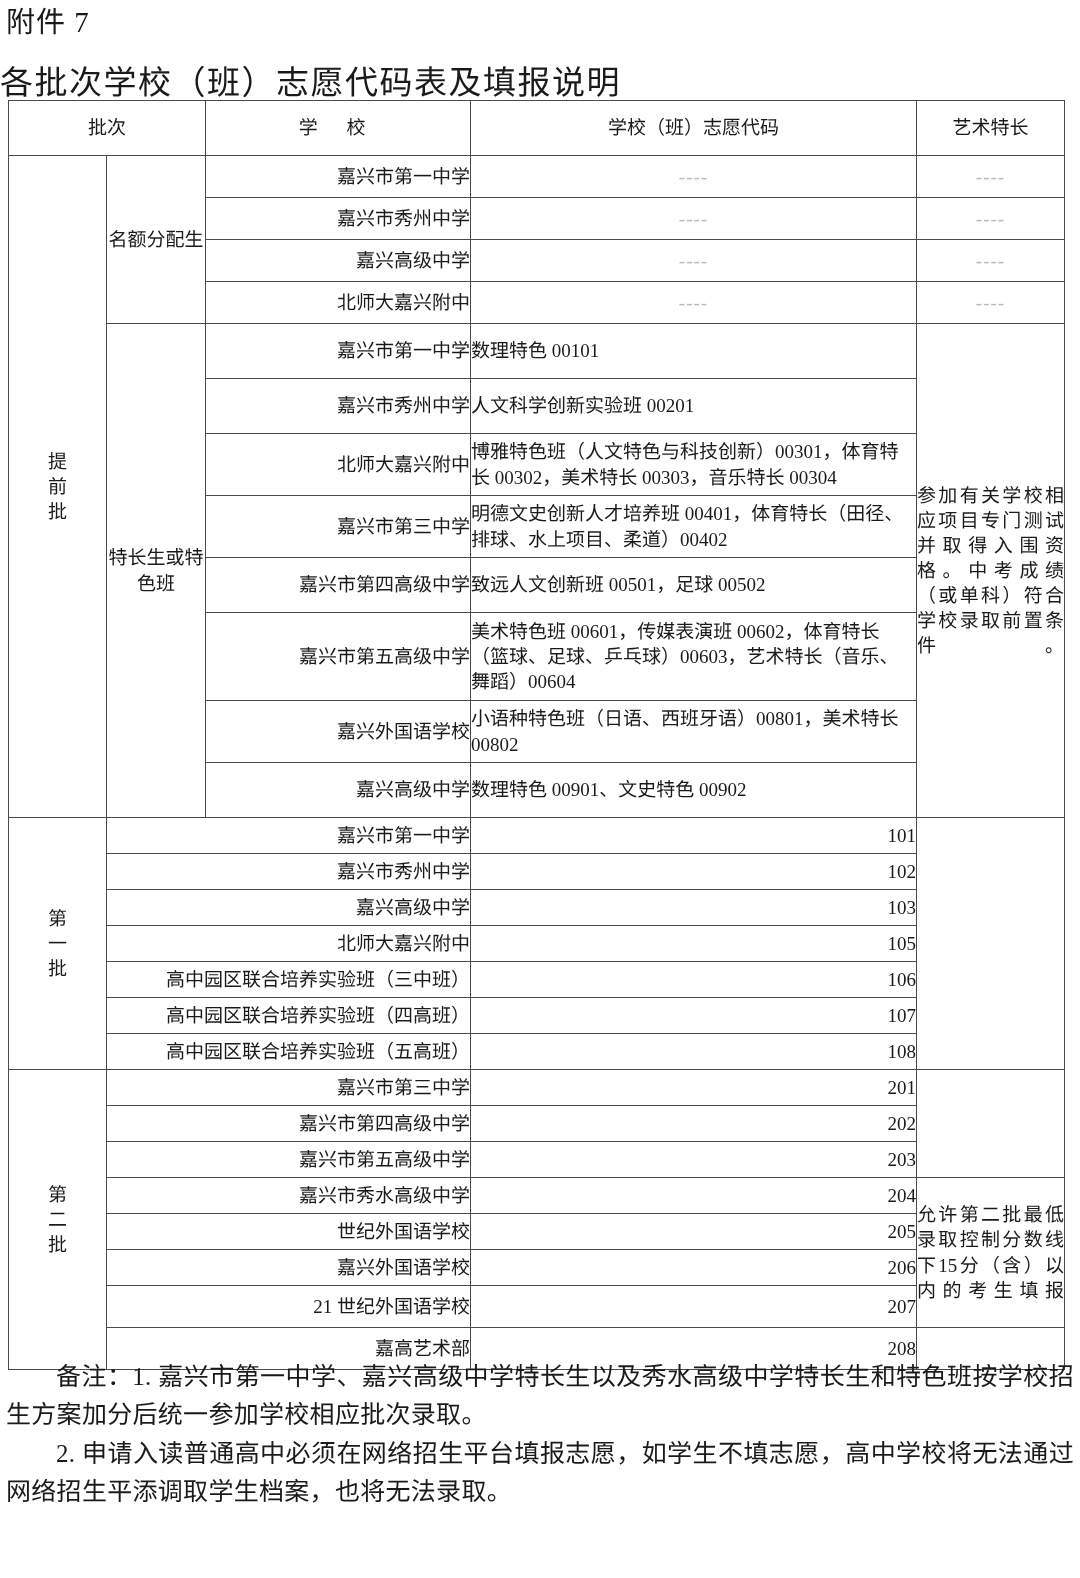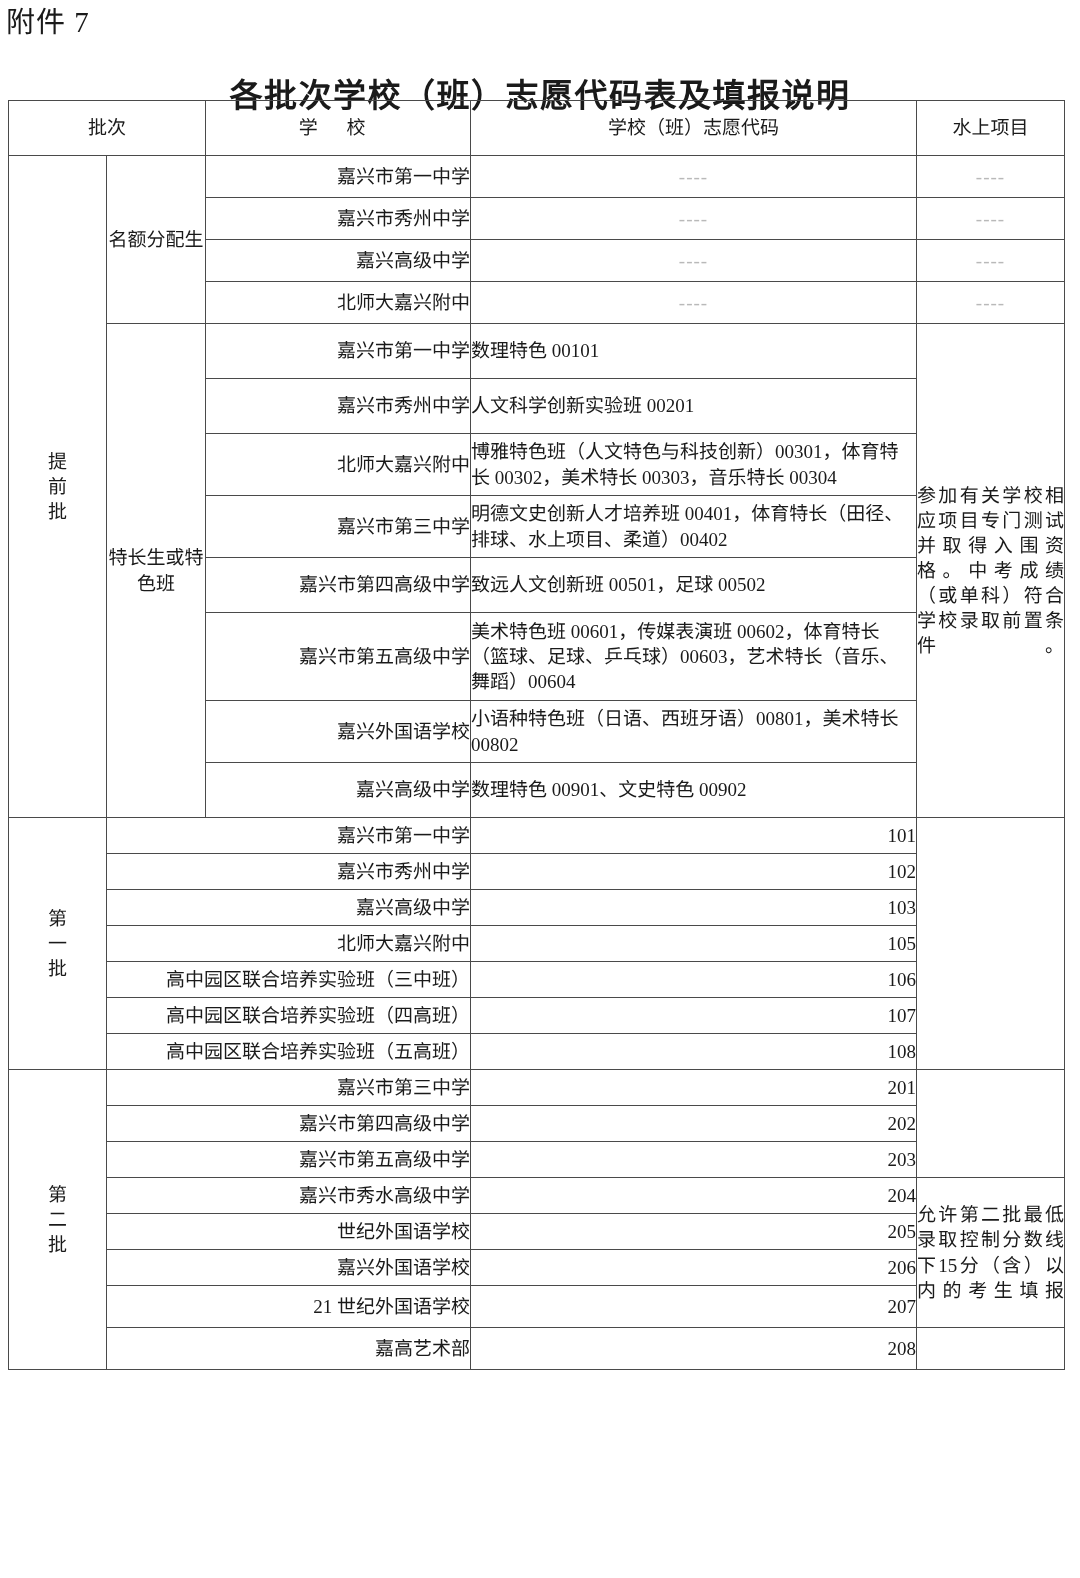--- a/index.html
+++ b/index.html
@@ -31,24 +31,24 @@
     top: 8px;
     font-size: 29px;
     line-height: 1;
     letter-spacing: 1px;
     font-family: "Liberation Serif", "DejaVu Serif", serif;
   }
   .doc-title {
     position: absolute;
     left: 0;
     right: 0;
-    top: 69px;
-    text-align: center;
+    top: 56px;
+    text-align: left;
     font-size: 33px;
-    font-weight: bold;
+    font-weight: normal;
     letter-spacing: 1.5px;
     font-family: "Liberation Serif", "DejaVu Serif", serif;
   }
 
   
   .table-wrap {
     position: absolute;
     left: 8px;
     top: 100px;
     width: 1056px;
@@ -169,21 +169,21 @@
         <col class="col-school">
         <col class="col-code">
         <col class="col-note">
       </colgroup>
 
       <thead>
         <tr>
           <td colspan="2">批次</td>
           <td class="hdr-spaced">学 校</td>
           <td>学校（班）志愿代码</td>
-          <td>水上项目</td>
+          <td>艺术特长</td>
         </tr>
       </thead>
 
       <tbody>
 
         <tr class="r-mid">
           <td class="v-label" rowspan="12">
             <span>提</span>
             <span>前</span>
             <span>批</span>
@@ -317,14 +317,18 @@
         <tr class="r-mid">
           <td class="cell-school" colspan="2">嘉高艺术部</td>
           <td class="cell-code center">208</td>
           <td></td>
         </tr>
 
       </tbody>
     </table>
   </div>
 
+  <div class="notes">
+    <p>备注：1. 嘉兴市第一中学、嘉兴高级中学特长生以及秀水高级中学特长生和特色班按学校招生方案加分后统一参加学校相应批次录取。</p>
+    <p>2. 申请入读普通高中必须在网络招生平台填报志愿，如学生不填志愿，高中学校将无法通过网络招生平添调取学生档案，也将无法录取。</p>
+  </div>
 
 </div>
 
 </body></html>

